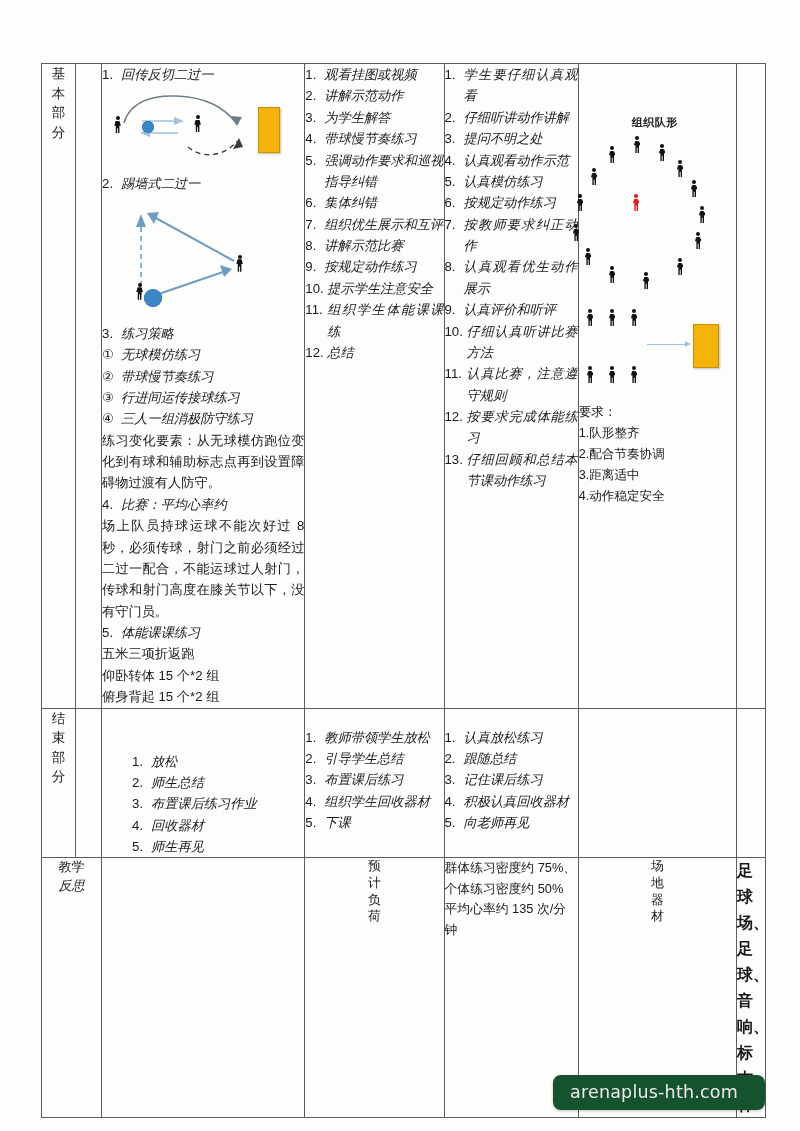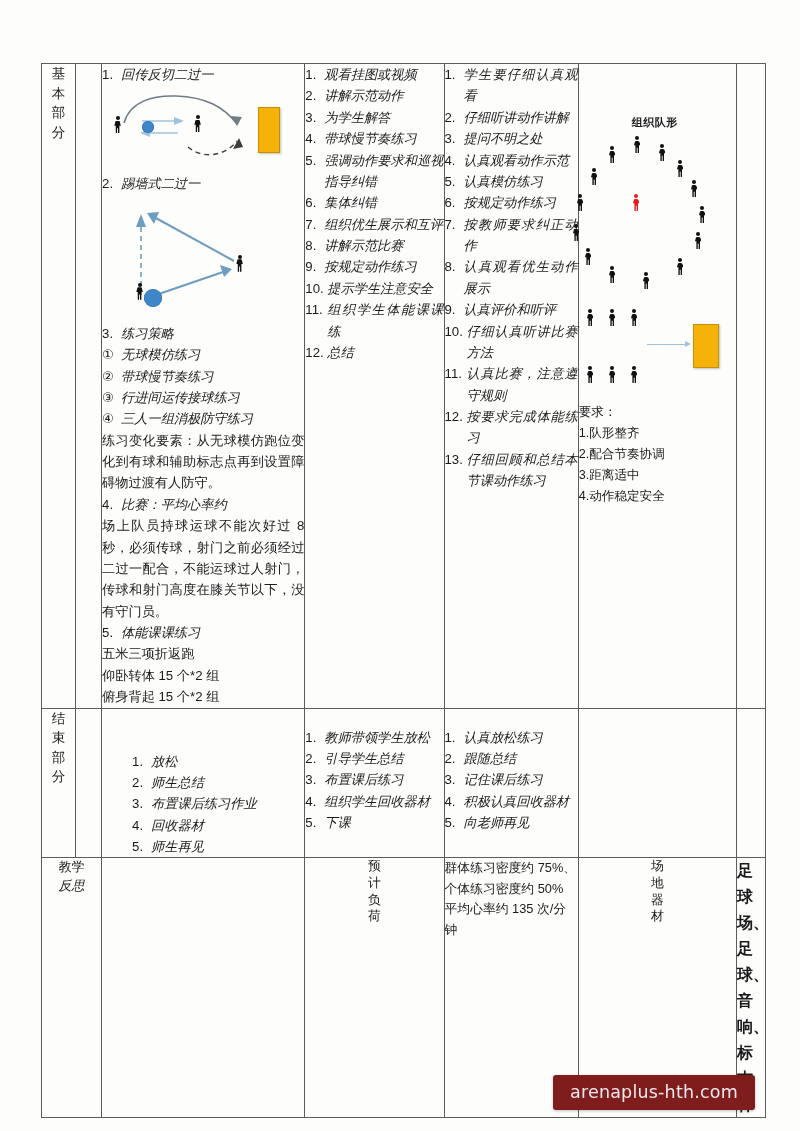--- a/index.html
+++ b/index.html
@@ -222,23 +222,23 @@
     vertical-align: middle;
     font-weight: bold;
   }
   .reflect-empty { }
 
   
   .watermark {
     position: absolute;
     left: 553px;
     top: 1075px;
-    padding: 7px 17px 8px 17px;
-    background: #7f1d1d;
-    border-radius: 3px;
+    padding: 7px 27px 8px 17px;
+    background: #14532d;
+    border-radius: 8px;
     color: #efe9ef;
     font-size: 17.5px;
     letter-spacing: .2px;
     font-family: "DejaVu Sans", "Liberation Sans", sans-serif;
     box-shadow: 0 1px 3px rgba(0,0,0,.25);
   }
 </style>
 </head>
 <body>
 

